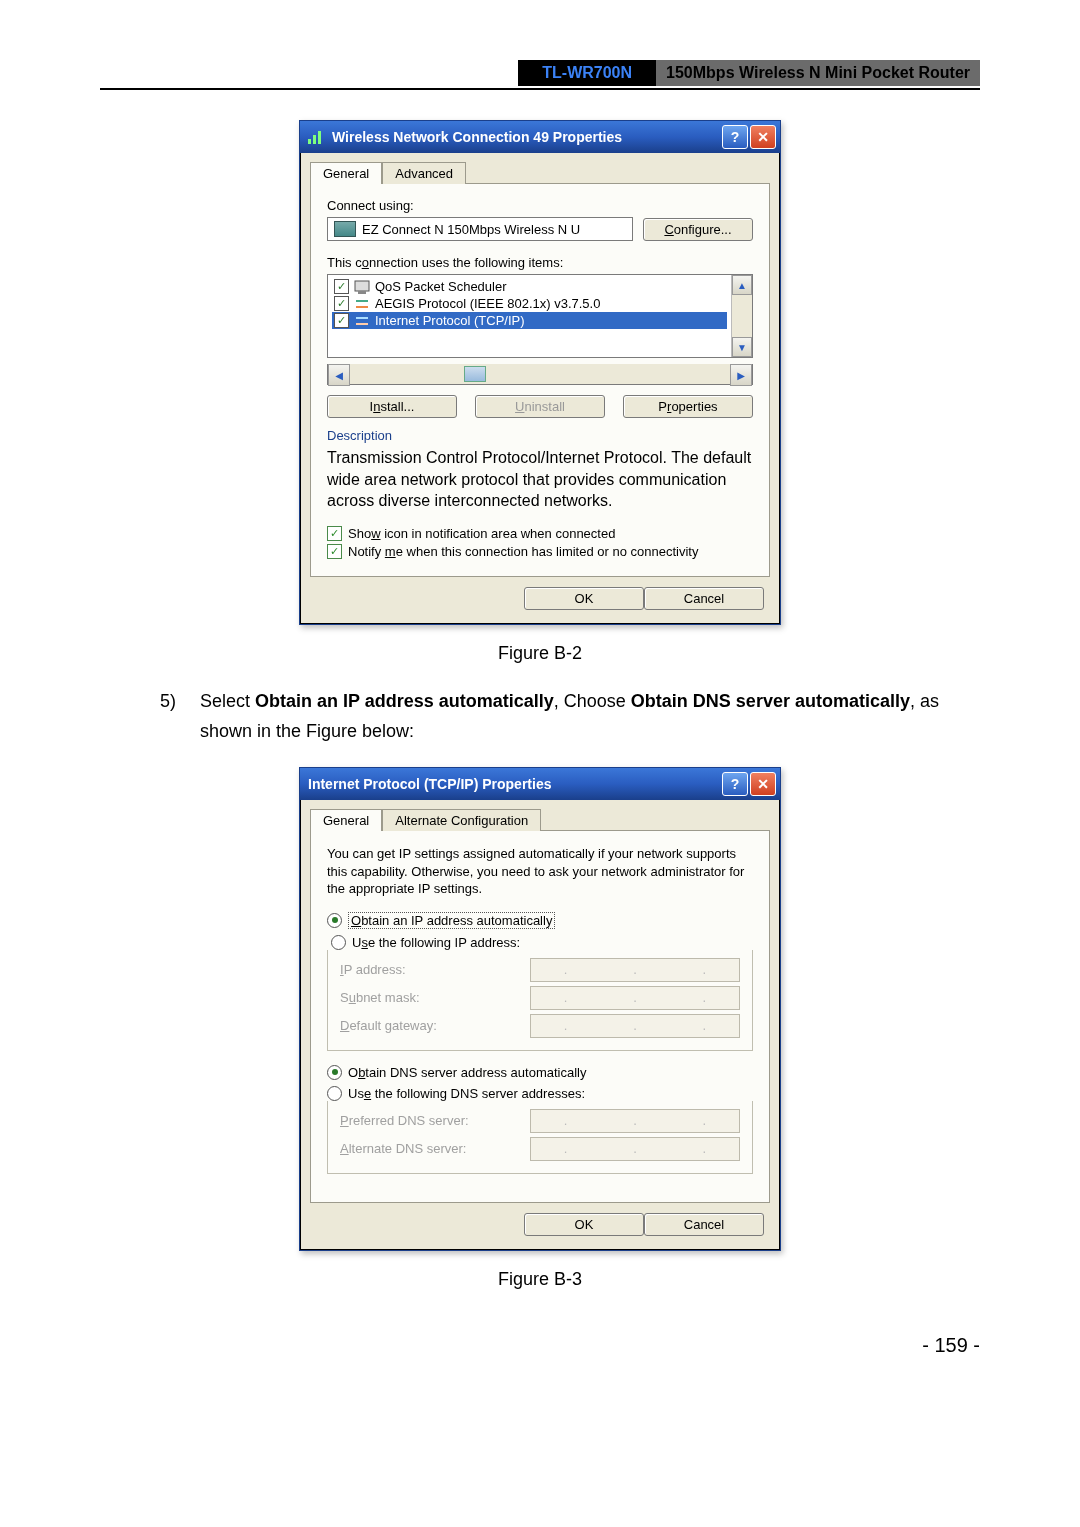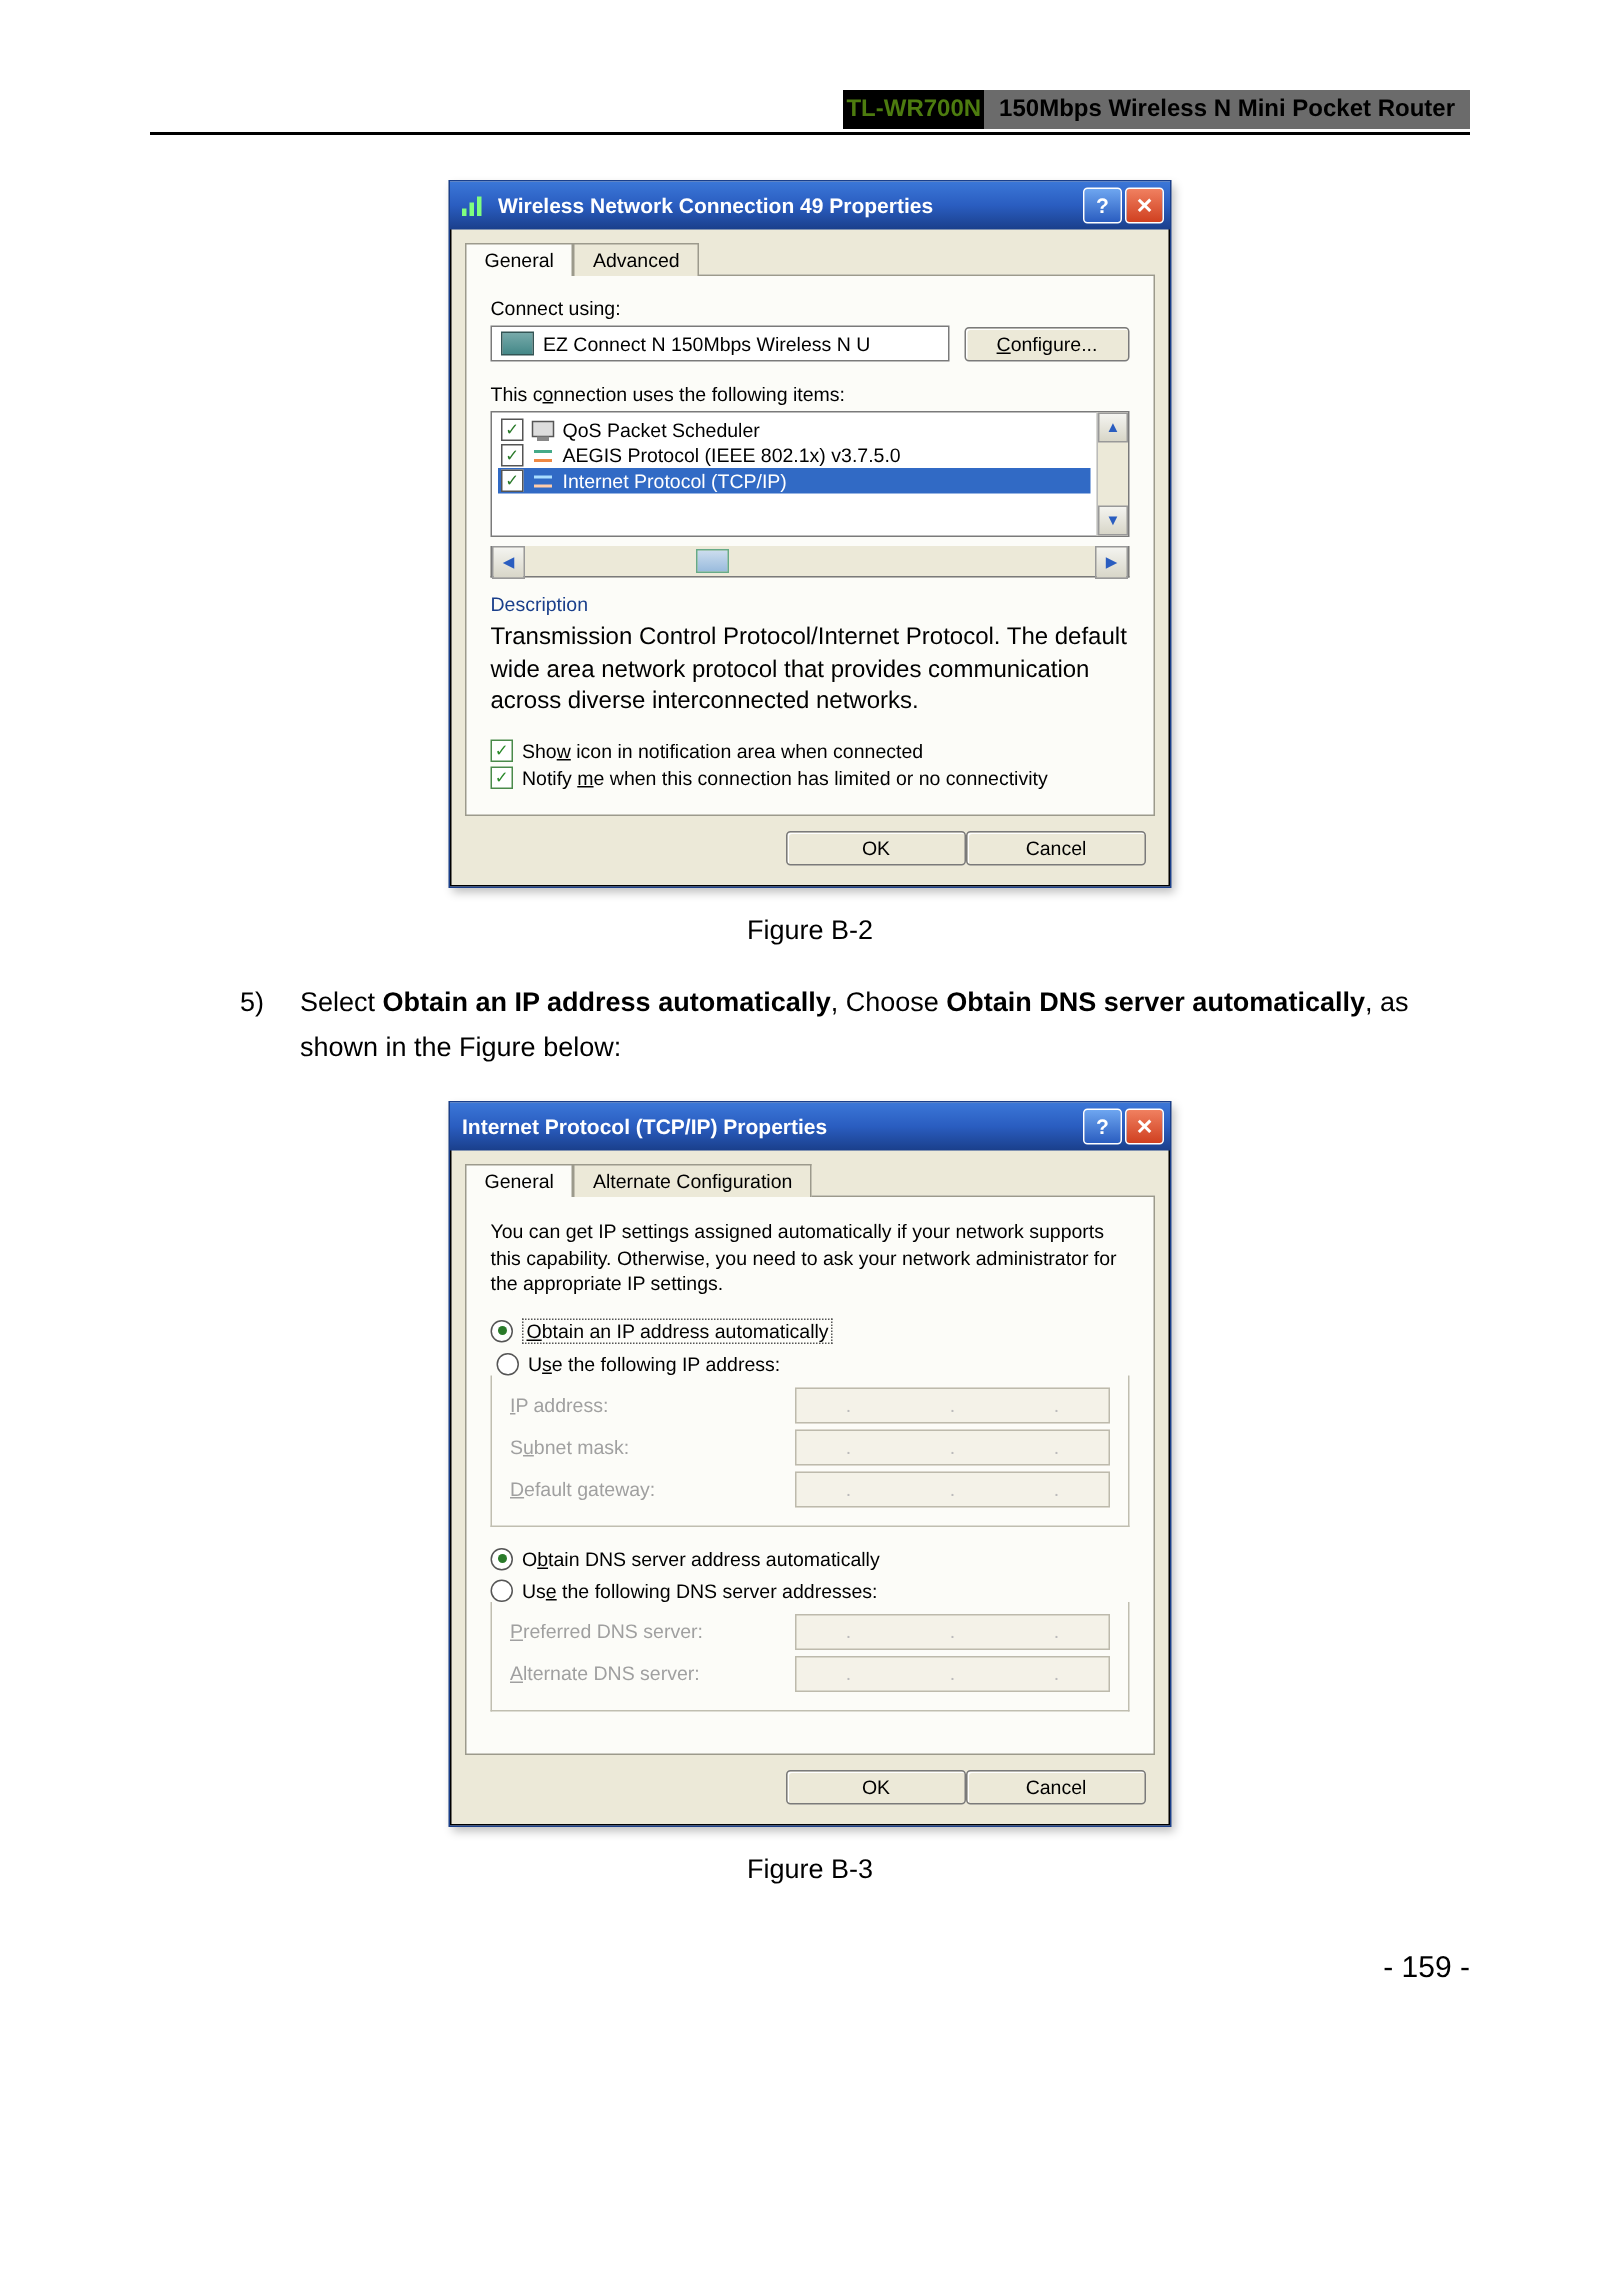--- a/index.html
+++ b/index.html
@@ -18,23 +18,23 @@
     border-bottom: 2px solid #000;
     padding-bottom: 2px;
     text-align: right;
   }
   .header-inner {
     display: inline-block;
   }
   .model-box {
     display: inline-block;
     background: #000;
-    color: #4d7c0f;
+    color: #3b82f6;
     font-weight: bold;
-    padding: 4px 2px;
+    padding: 4px 24px;
     font-size: 16px;
   }
   .model-desc {
     display: inline-block;
     background: #6b6b6b;
     color: #000000;
     font-weight: bold;
     padding: 4px 10px;
     font-size: 16px;
   }
@@ -373,20 +373,25 @@
             </div>
           </div>
           <div class="hscroll">
             <div class="sb-btn">◀</div>
             <div class="track">
                 <div class="thumb"></div>
               </div>
             <div class="sb-btn">▶</div>
           </div>
 
+          <div class="btn-row3">
+            <div class="xp-btn">I<span class="underline-char">n</span>stall...</div>
+            <div class="xp-btn disabled"><span class="underline-char">U</span>ninstall</div>
+            <div class="xp-btn">P<span class="underline-char">r</span>operties</div>
+          </div>
 
           <div class="group-label">Description</div>
           <div class="desc-text">Transmission Control Protocol/Internet Protocol. The default wide area network protocol that provides communication across diverse interconnected networks.</div>
 
           <div class="chk-row">
             <span class="chk-green">✓</span>
             <span>Sho<span class="underline-char">w</span> icon in notification area when connected</span>
           </div>
           <div class="chk-row">
             <span class="chk-green">✓</span>

